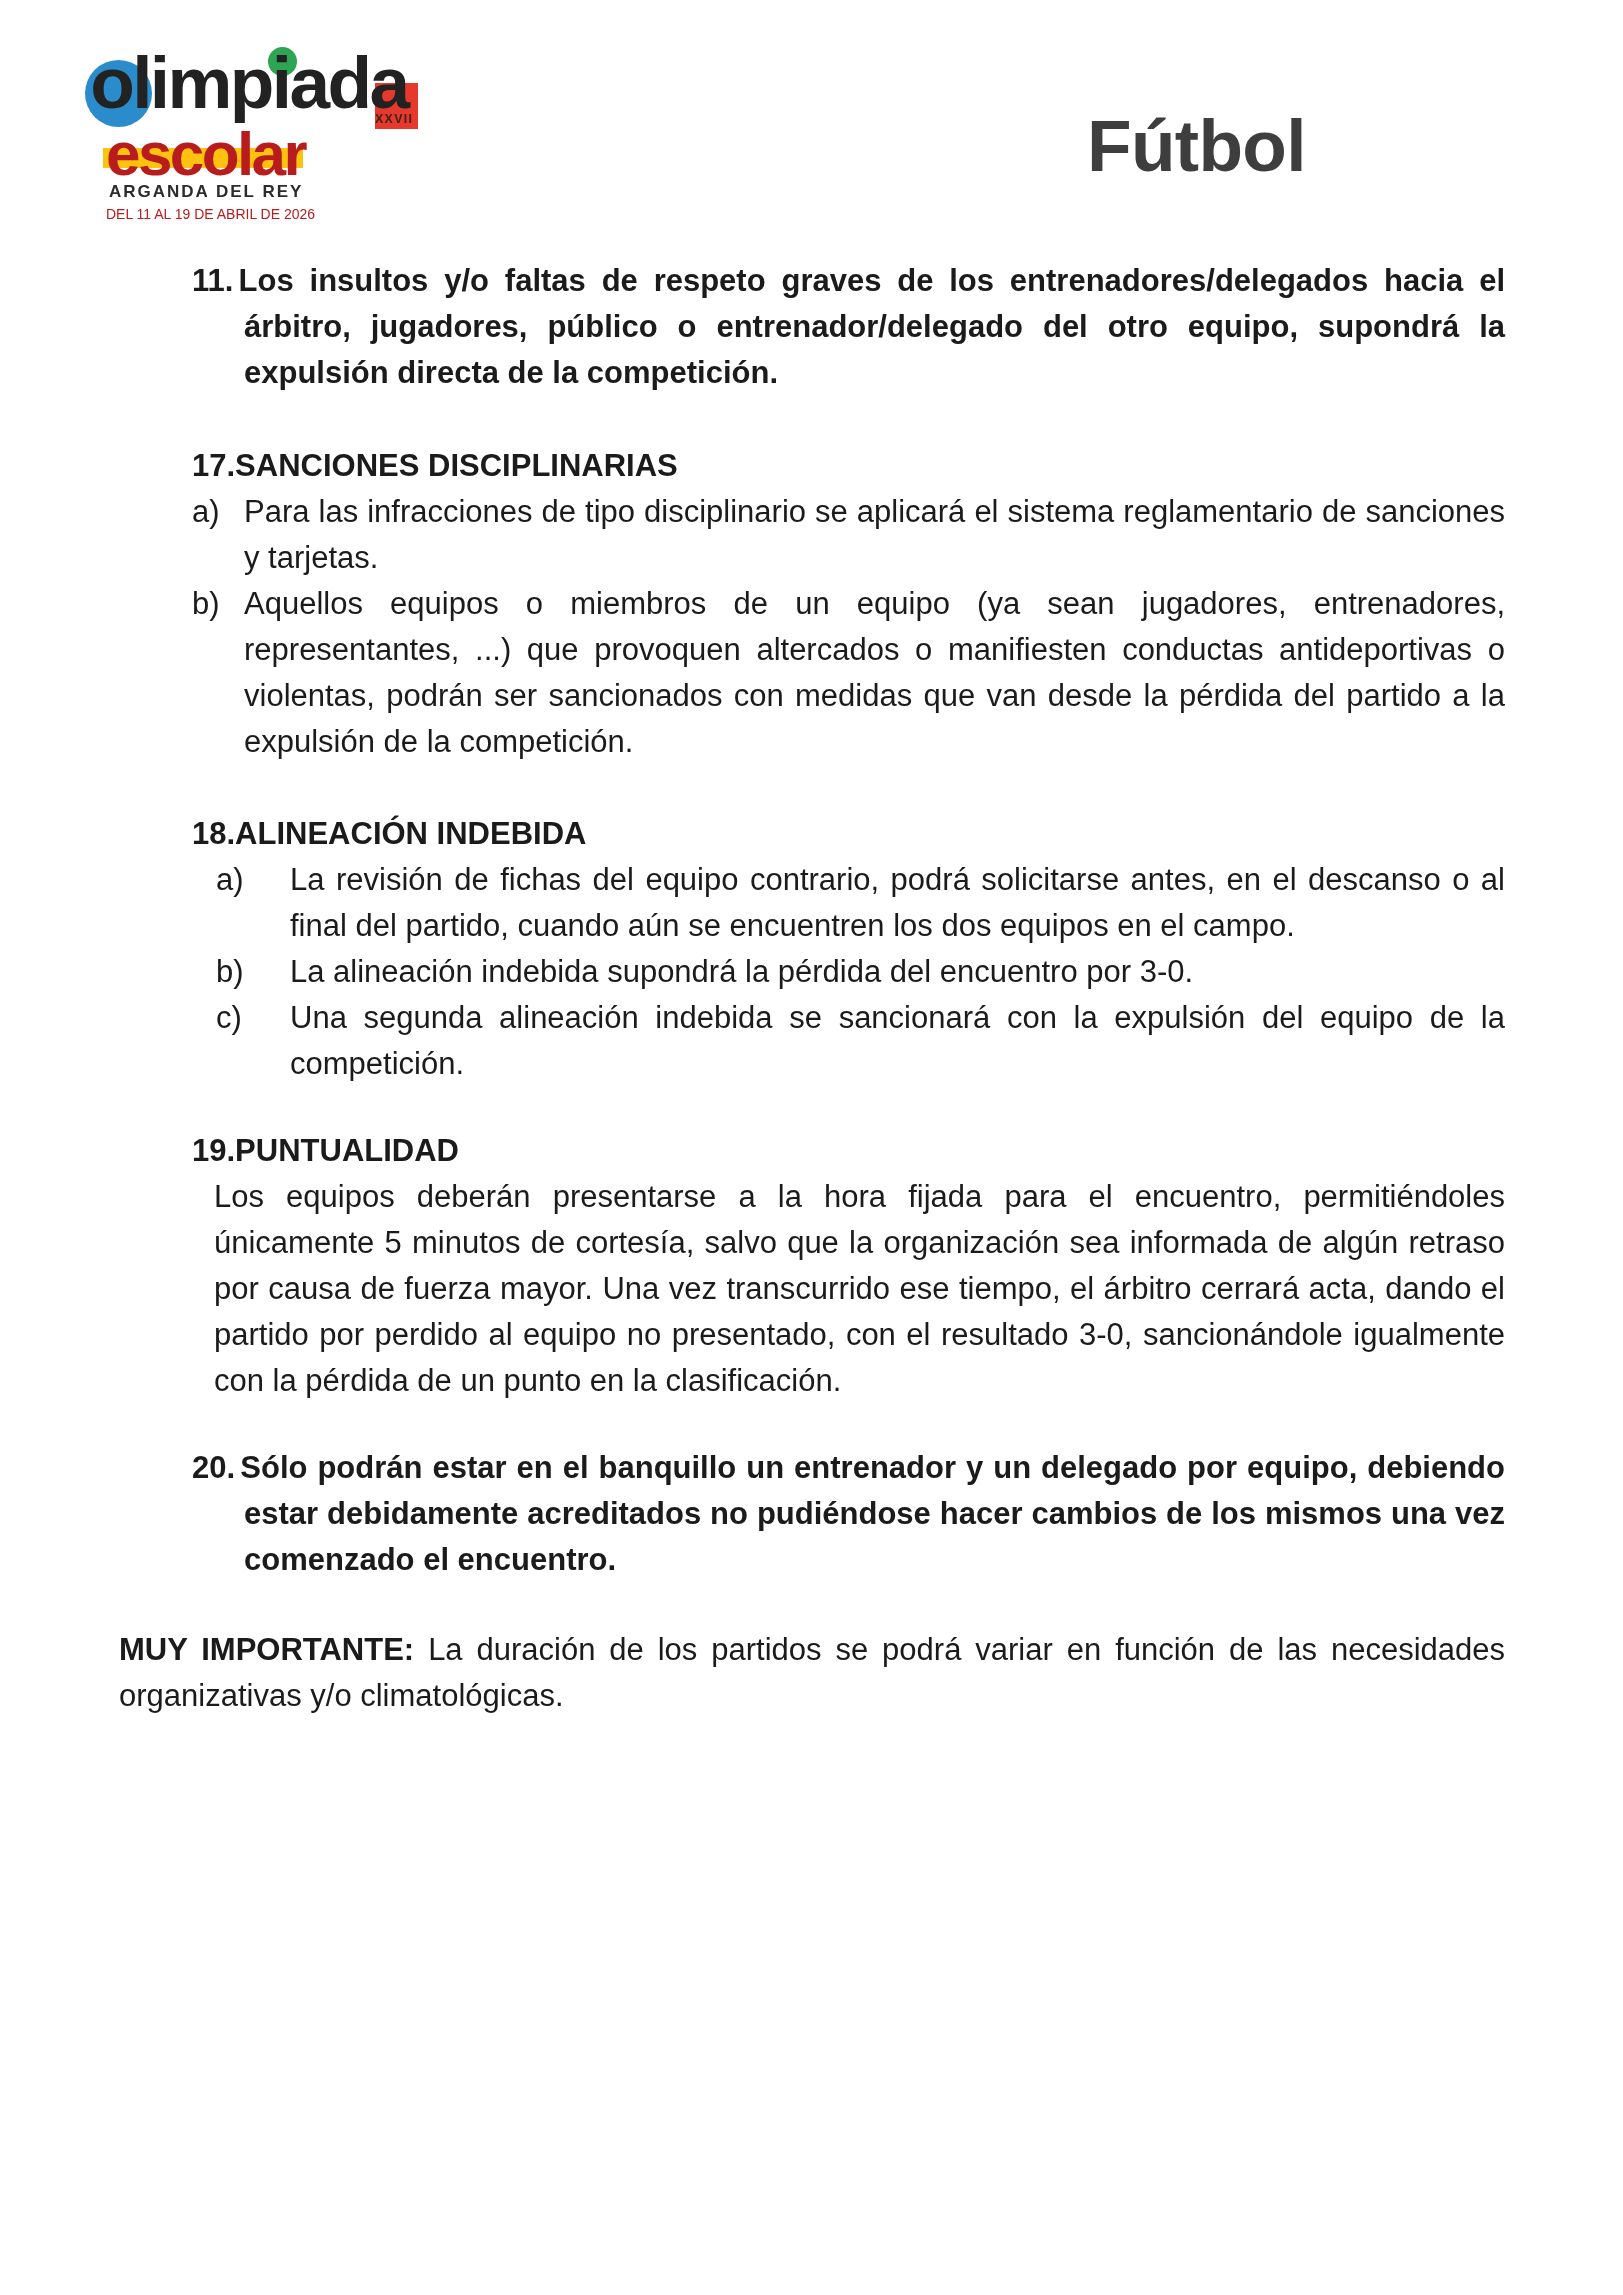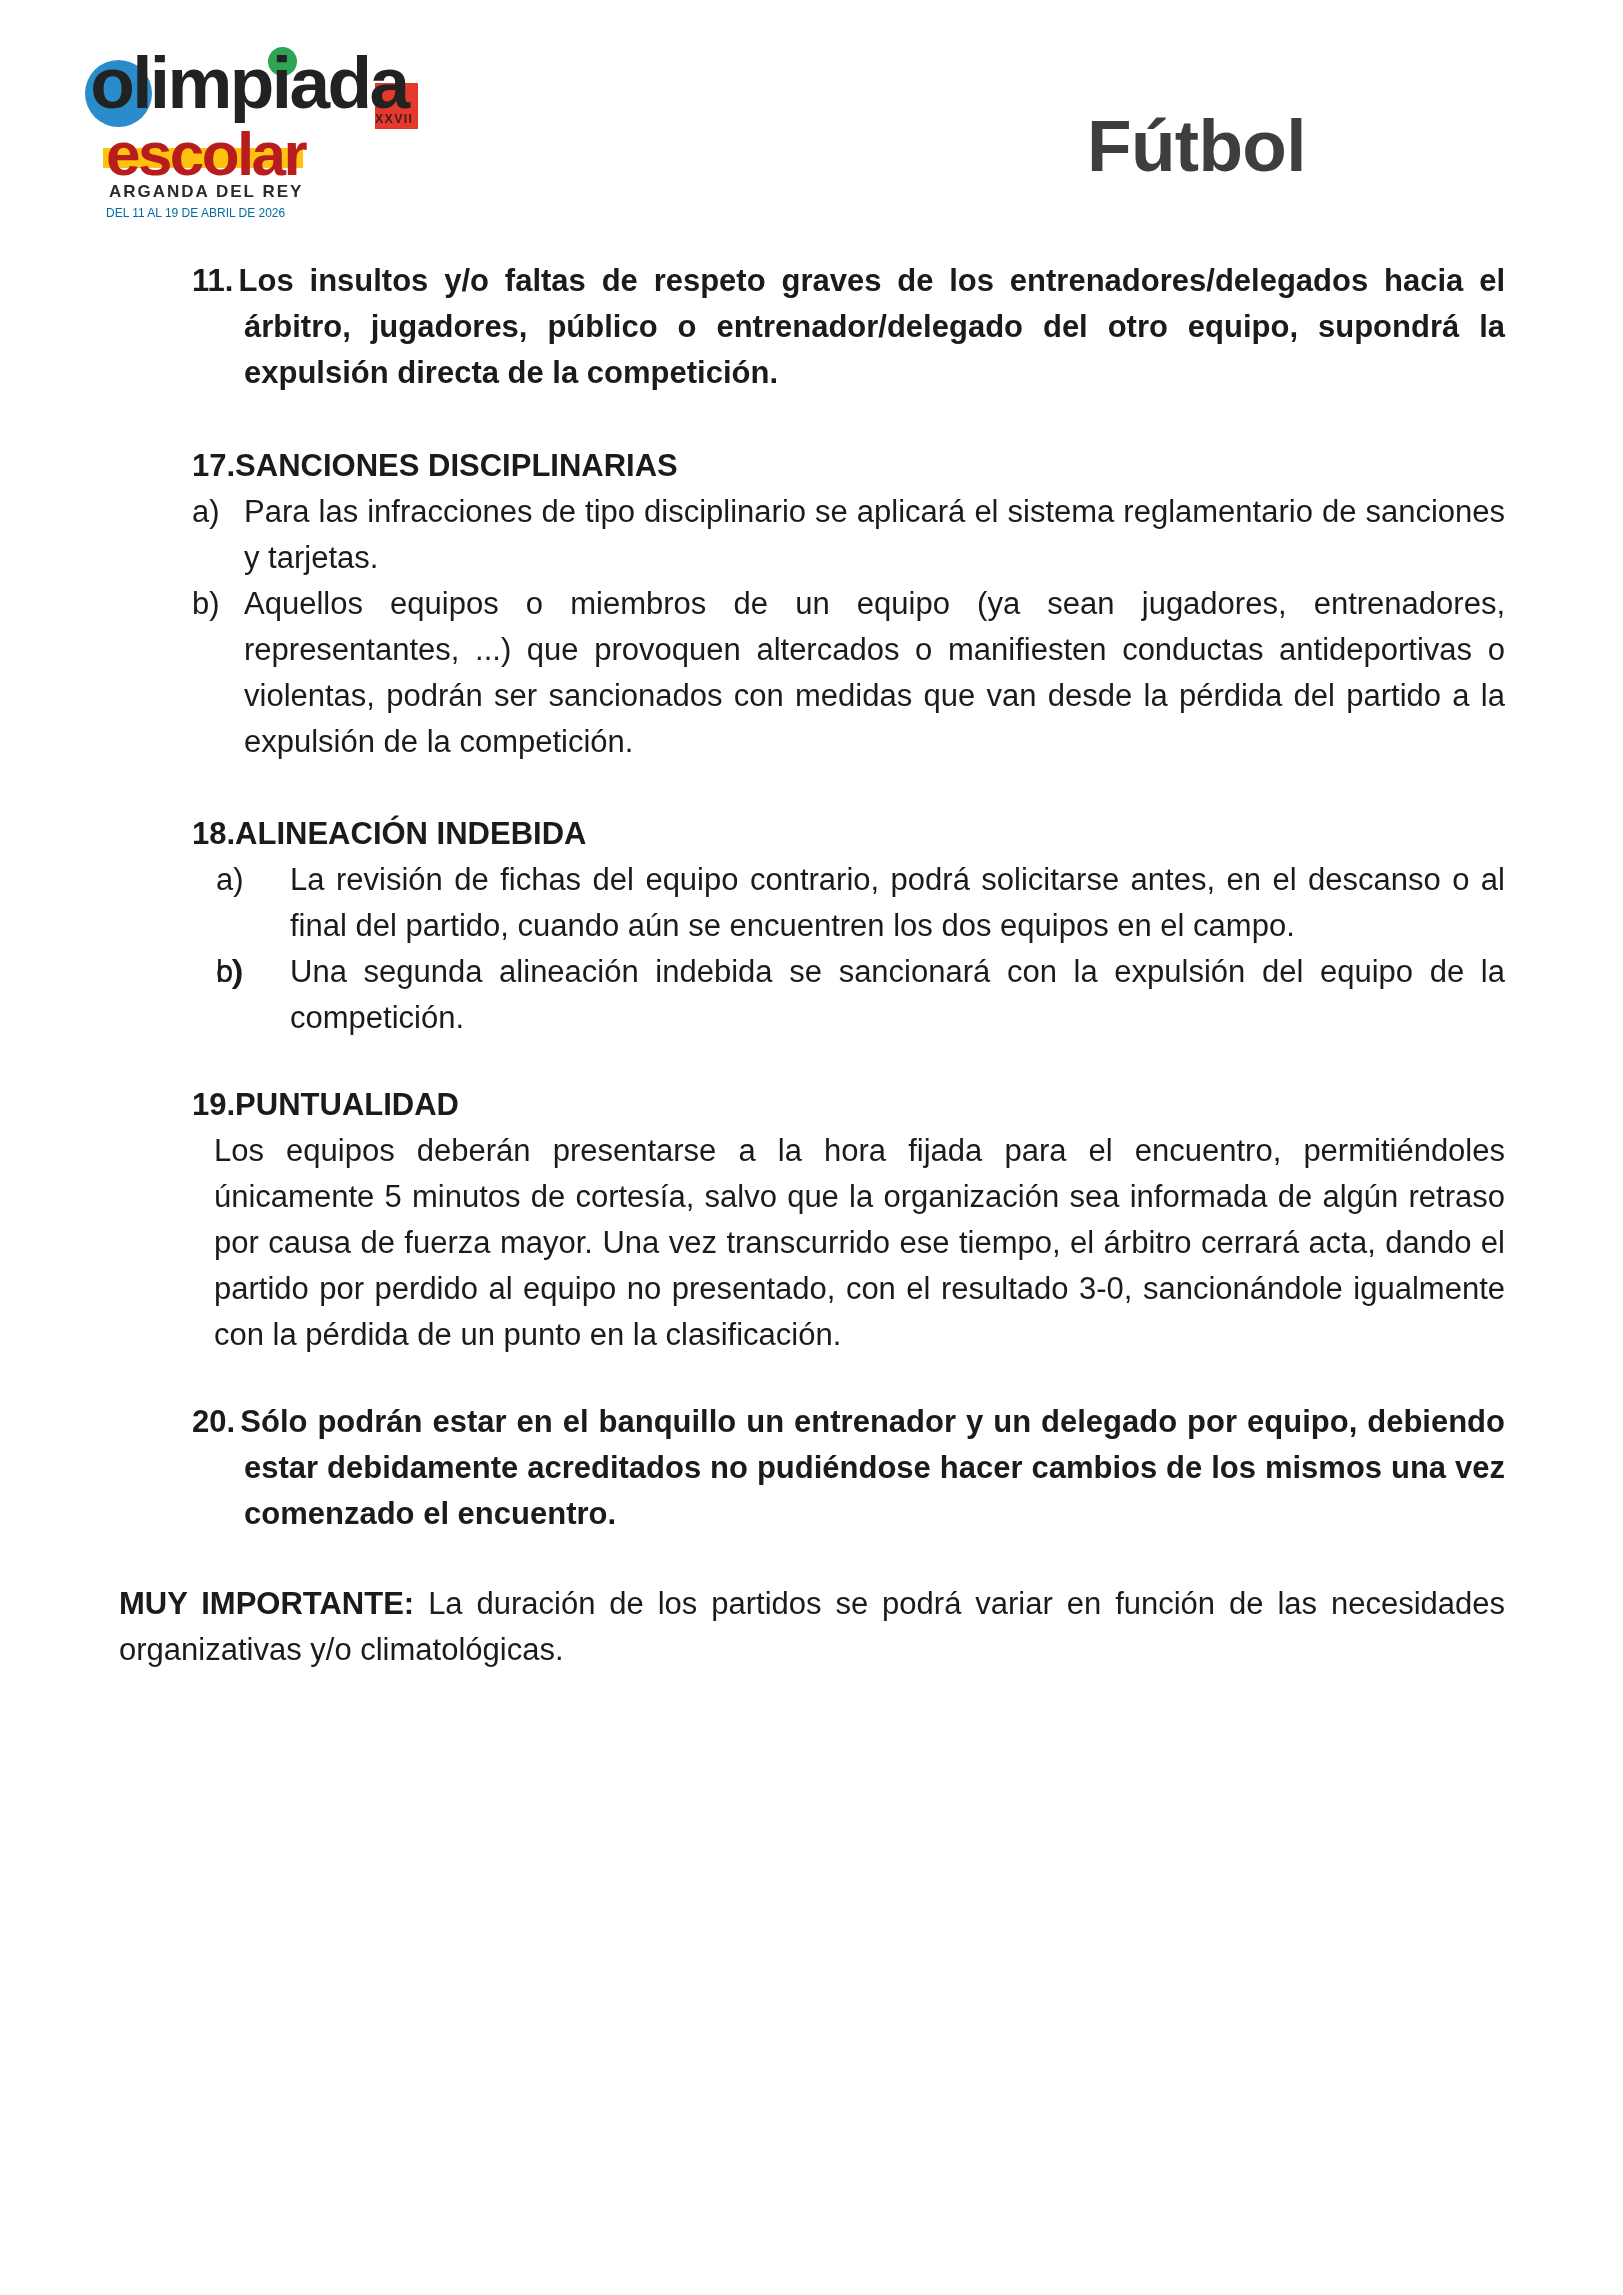--- a/index.html
+++ b/index.html
@@ -47,22 +47,22 @@
     font-size: 62px; font-weight: bold; letter-spacing: -2.6px;
     line-height: 1; color: #b91c1c; white-space: nowrap;
   }
   .logo-city {
     position: absolute; left: 24px; top: 130px;
     font-size: 17px; font-weight: bold; letter-spacing: 2px;
     color: #2b2b2b; white-space: nowrap;
   }
   .logo-dates {
     position: absolute; left: 21px; top: 154px;
-    font-size: 12px; letter-spacing: 0px;
-    color: #0369a1; white-space: nowrap;
+    font-size: 14px; letter-spacing: 0px;
+    color: #b91c1c; white-space: nowrap;
   }
   .title {
     position: absolute; left: 1075px; top: 97px; margin: 12px;
     font-size: 73px; font-weight: bold; line-height: 1;
     letter-spacing: -0.7px; color: #3e3e3e;
   }
 
   
   .content {
     padding: 258px 118px 0 119px;
@@ -128,21 +128,21 @@
 
     <section class="mb17">
       <h2 class="heading"><span class="num">17.</span><span>SANCIONES DISCIPLINARIAS</span></h2>
       <div class="sub lvl1"><span class="lbl">a)</span><span>Para las infracciones de tipo disciplinario se aplicará el sistema reglamentario de sanciones y tarjetas.</span></div>
       <div class="sub lvl1"><span class="lbl">b)</span><span>Aquellos equipos o miembros de un equipo (ya sean jugadores, entrenadores, representantes, ...) que provoquen altercados o manifiesten conductas antideportivas o violentas, podrán ser sancionados con medidas que van desde la pérdida del partido a la expulsión de la competición.</span></div>
     </section>
 
     <section class="mb18">
       <h2 class="heading"><span class="num">18.</span><span>ALINEACIÓN INDEBIDA</span></h2>
       <div class="sub lvl2"><span class="lbl">a)</span><span>La revisión de fichas del equipo contrario, podrá solicitarse antes, en el descanso o al final del partido, cuando aún se encuentren los dos equipos en el campo.</span></div>
-      <div class="sub lvl2"><span class="lbl">b)</span></div>
+      <div class="sub lvl2"><span class="lbl">b)</span><span>La alineación indebida supondrá la pérdida del encuentro por 3-0.</span></div>
       <div class="sub lvl2"><span class="lbl">c)</span><span>Una segunda alineación indebida se sancionará con la expulsión del equipo de la competición.</span></div>
     </section>
 
     <section class="mb19">
       <h2 class="heading"><span class="num">19.</span><span>PUNTUALIDAD</span></h2>
       <p class="para19">Los equipos deberán presentarse a la hora fijada para el encuentro, permitiéndoles únicamente 5 minutos de cortesía, salvo que la organización sea informada de algún retraso por causa de fuerza mayor. Una vez transcurrido ese tiempo, el árbitro cerrará acta, dando el partido por perdido al equipo no presentado, con el resultado 3-0, sancionándole igualmente con la pérdida de un punto en la clasificación.</p>
     </section>
 
     <div class="hang bold mb20"><span class="num">20.</span><span>Sólo podrán estar en el banquillo un entrenador y un delegado por equipo, debiendo estar debidamente acreditados no pudiéndose hacer cambios de los mismos una vez comenzado el encuentro.</span></div>
 

